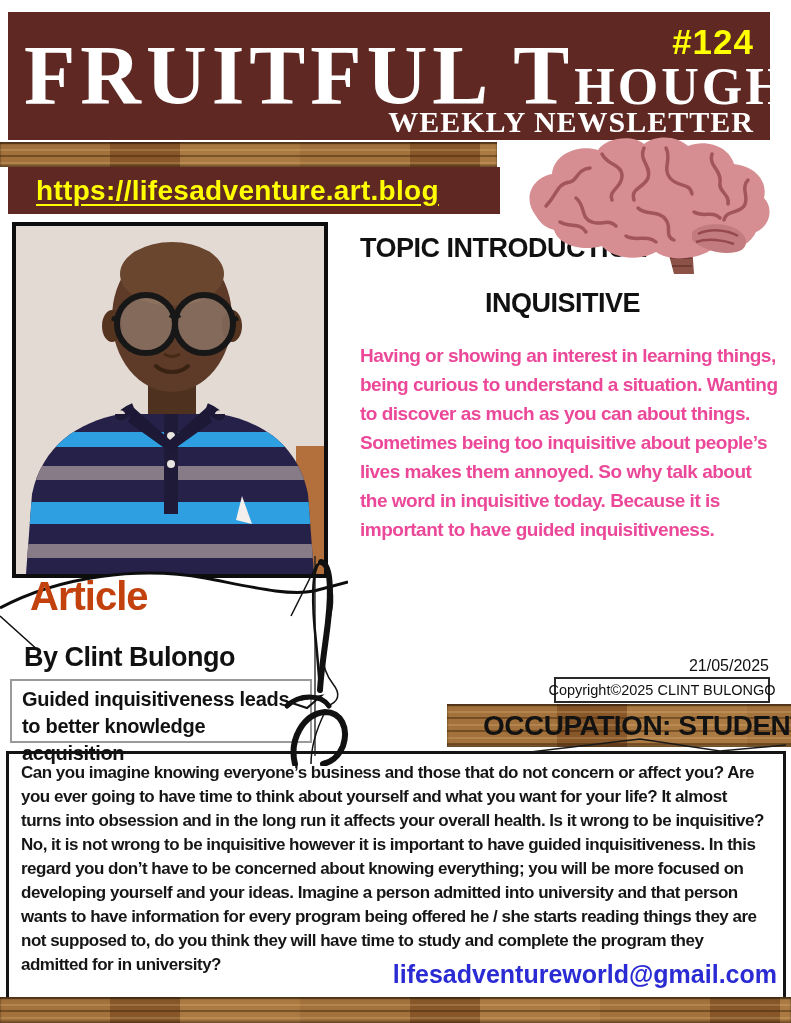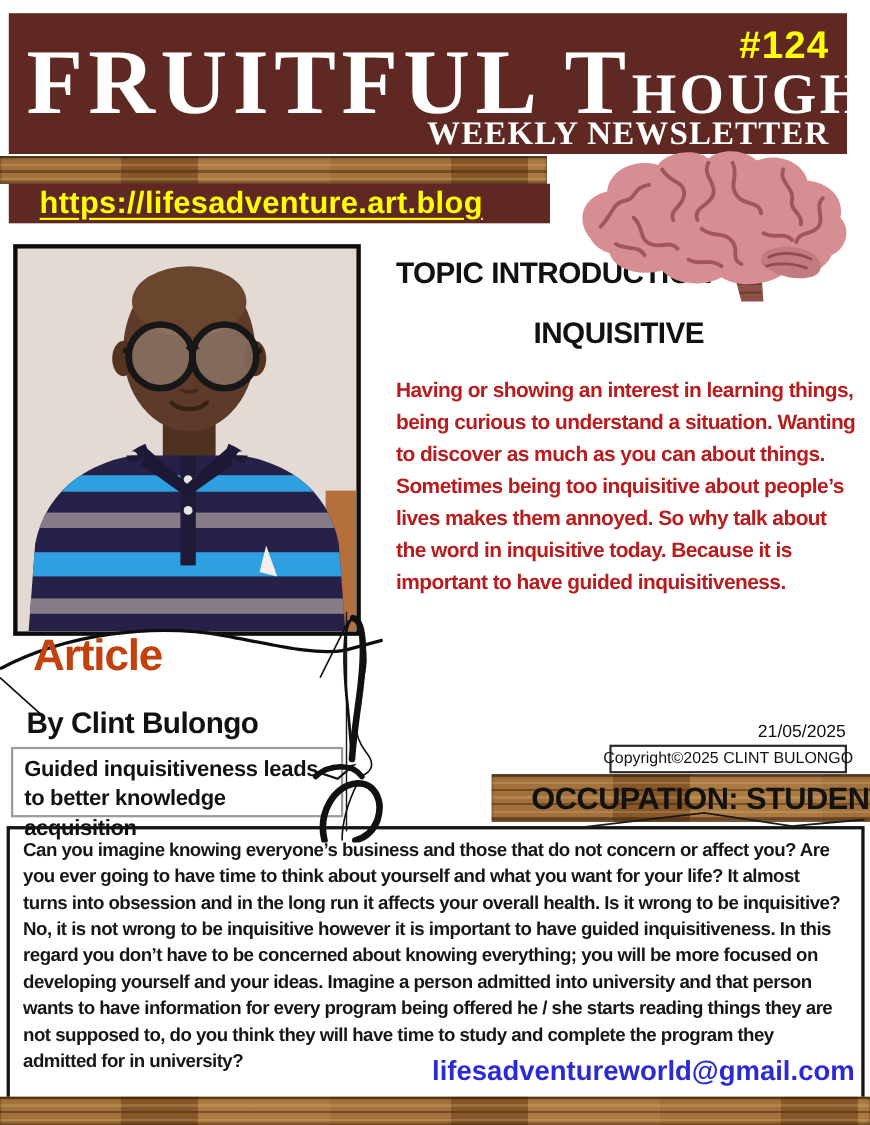--- a/index.html
+++ b/index.html
@@ -33,21 +33,21 @@
     background:
       repeating-linear-gradient(180deg, rgba(62,33,6,.45) 0 2px, rgba(0,0,0,0) 2px 7px, rgba(255,222,160,.18) 7px 9px, rgba(0,0,0,0) 9px 13px),
       repeating-linear-gradient(90deg, #a2713c 0 110px, #875729 110px 180px, #ab7a42 180px 300px),
       #96662f;
     box-shadow: inset 0 2px 2px rgba(0,0,0,.35), inset 0 -2px 2px rgba(0,0,0,.35);
   }
   .wood-strip-top    { position:absolute; left:0; top:142px; width:497px; height:25px; }
   .wood-bar-bottom   { position:absolute; left:0; top:997px; width:791px; height:26px; z-index:9; }
   
   .url-banner {
-    position:absolute; left:8px; top:167px; width:492px; height:36px;
+    position:absolute; left:8px; top:167px; width:492px; height:47px;
     background:#5f2823; display:flex; align-items:center; padding-left:28px;
   }
   .url-link {
     color:#ffff00; font-weight:bold; font-size:28px; letter-spacing:.3px;
     text-decoration:underline; text-underline-offset:4px; cursor:pointer;
   }
   
   .brain-wrap { position:absolute; left:516px; top:136px; width:272px; height:140px; z-index:4; }
   
   .portrait-frame {
@@ -59,21 +59,21 @@
     position:absolute; left:360px; top:233px; font-size:27px; font-weight:bold;
     letter-spacing:-.5px; z-index:2;
   }
   .word-heading {
     position:absolute; left:360px; top:288px; width:405px; text-align:center;
     font-size:27px; font-weight:bold; letter-spacing:-.5px;
   }
   .definition {
     position:absolute; left:360px; top:341px; width:422px;
     font-size:19px; font-weight:bold; line-height:29px; letter-spacing:-.5px;
-    color:#b91c1c;
+    color:#ec4899;
   }
   
   .wave-wrap { position:absolute; left:0; top:556px; width:348px; height:100px; z-index:2; }
   .article-heading {
     position:absolute; left:30px; top:574px; font-size:40px; font-weight:bold;
     letter-spacing:-1px; z-index:3; color:#c2410c;
   }
   .byline {
     position:absolute; left:24px; top:642px; font-size:27px; font-weight:bold;
     letter-spacing:-.5px; z-index:3;

